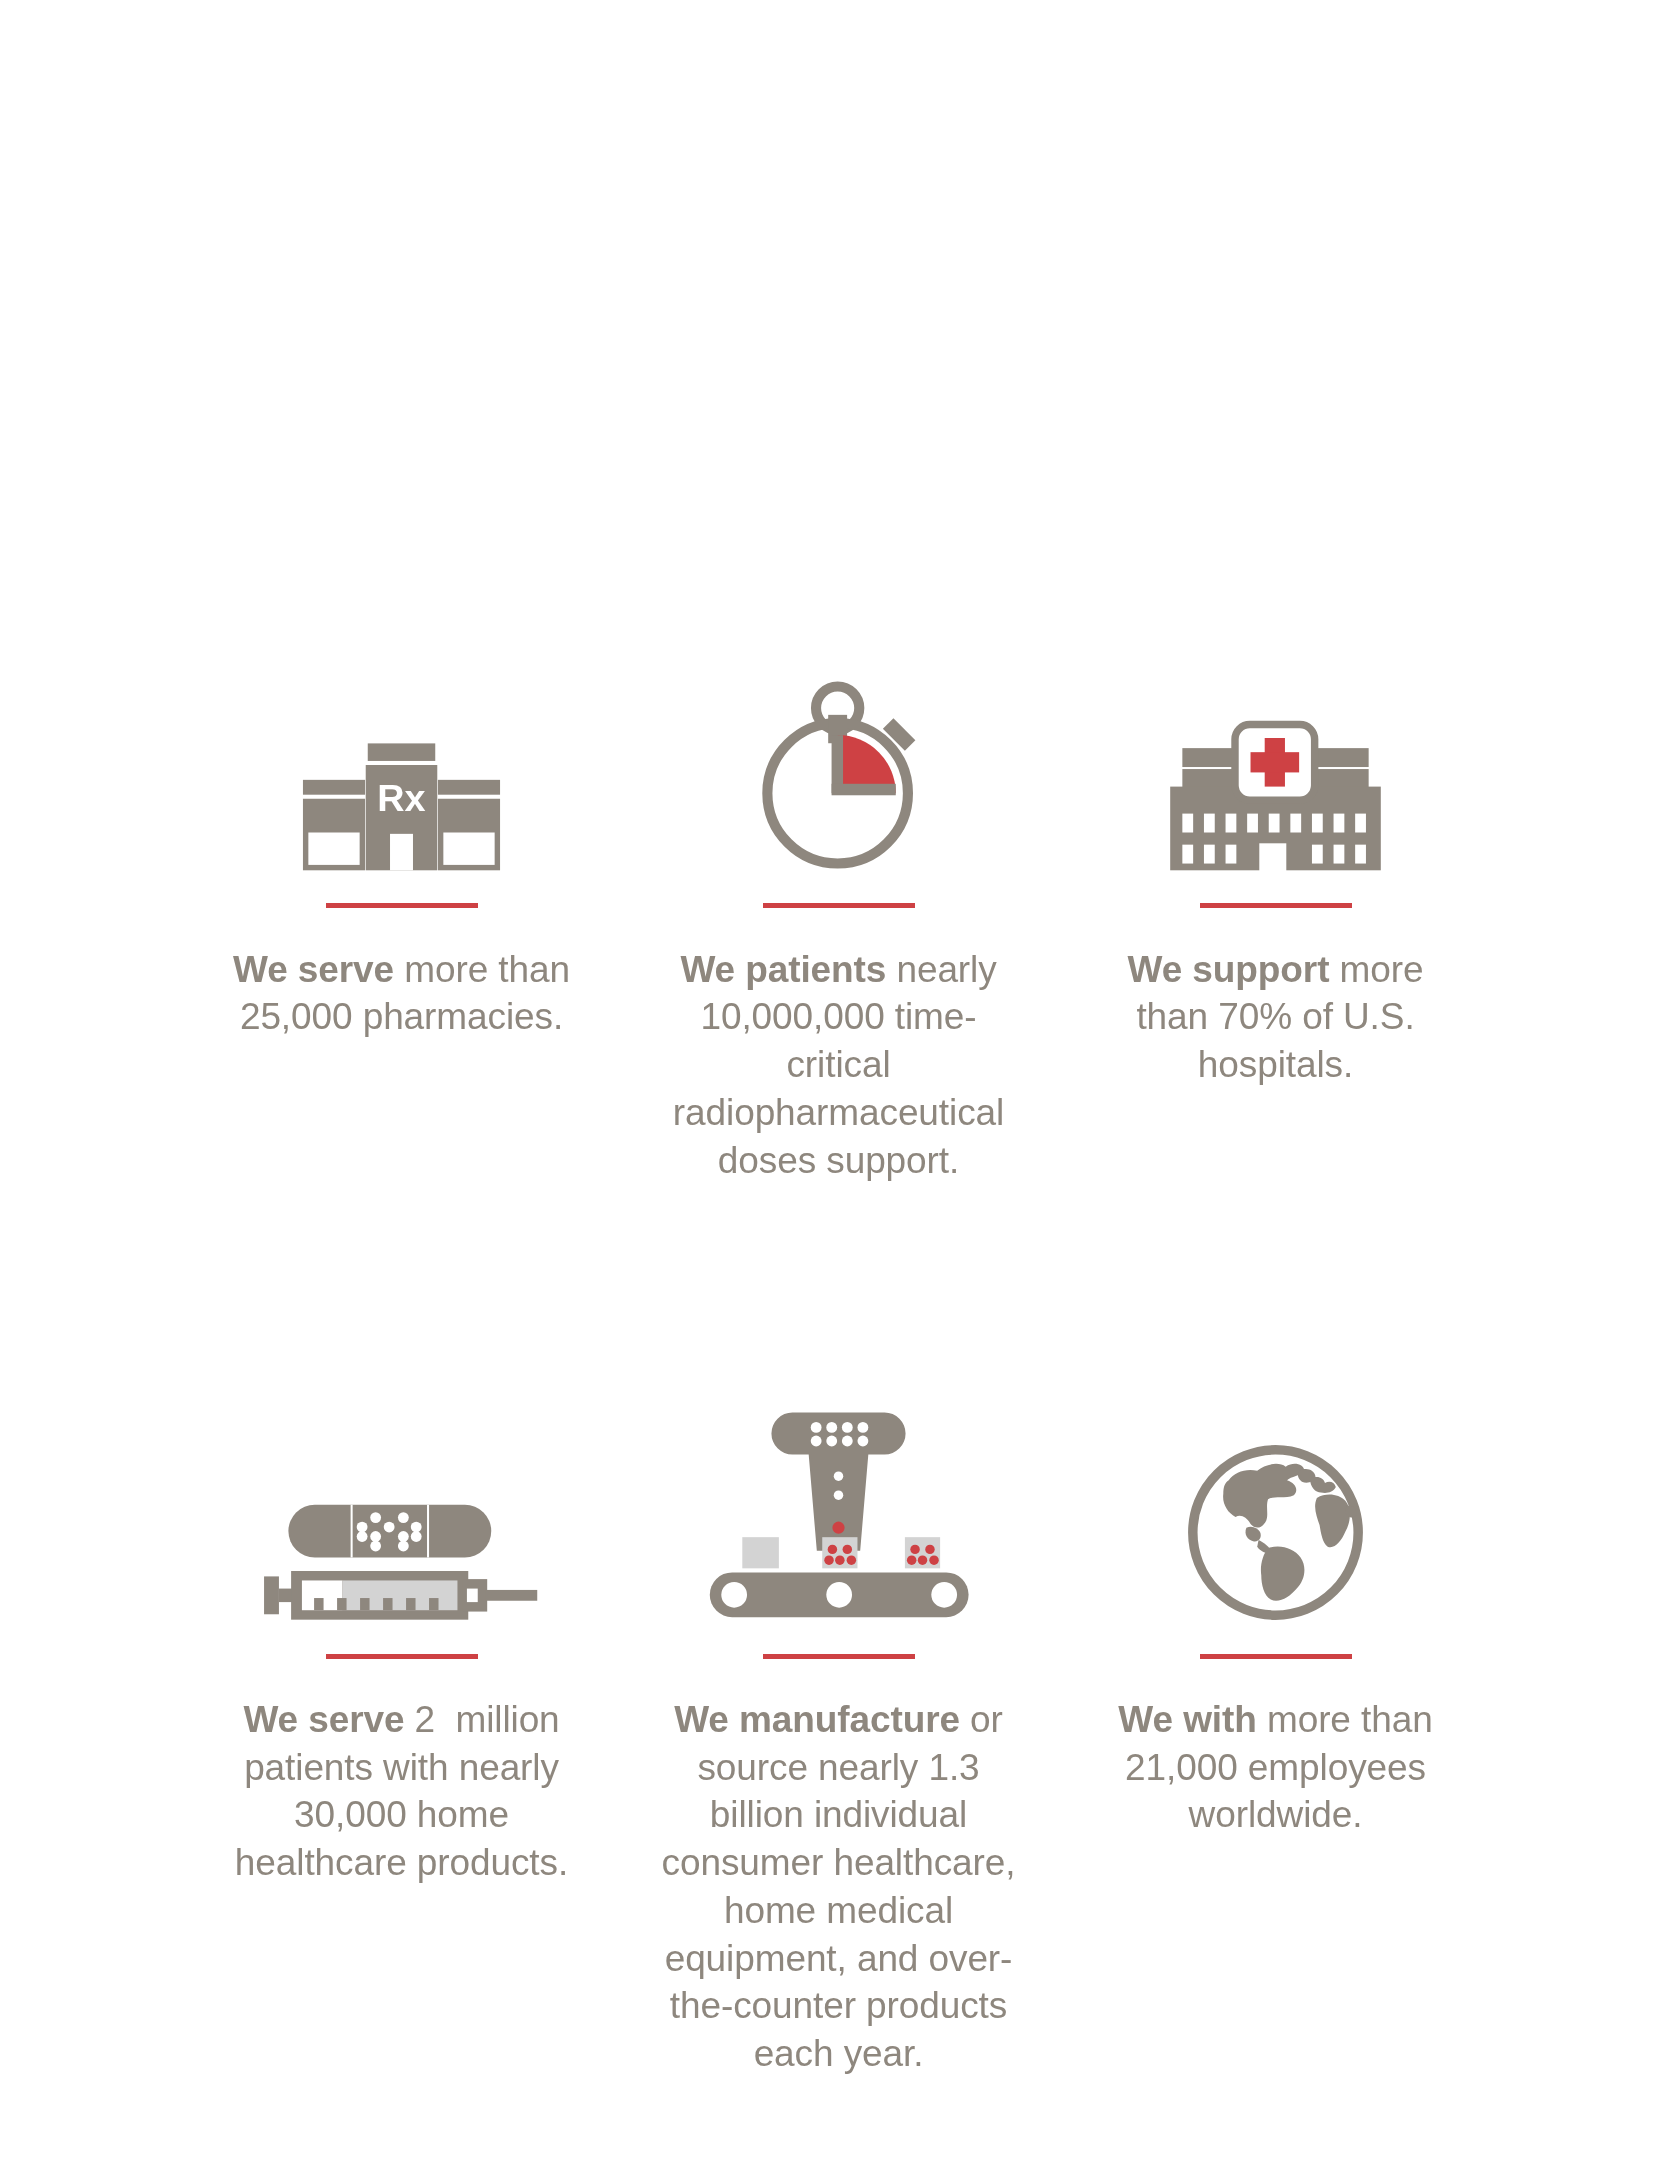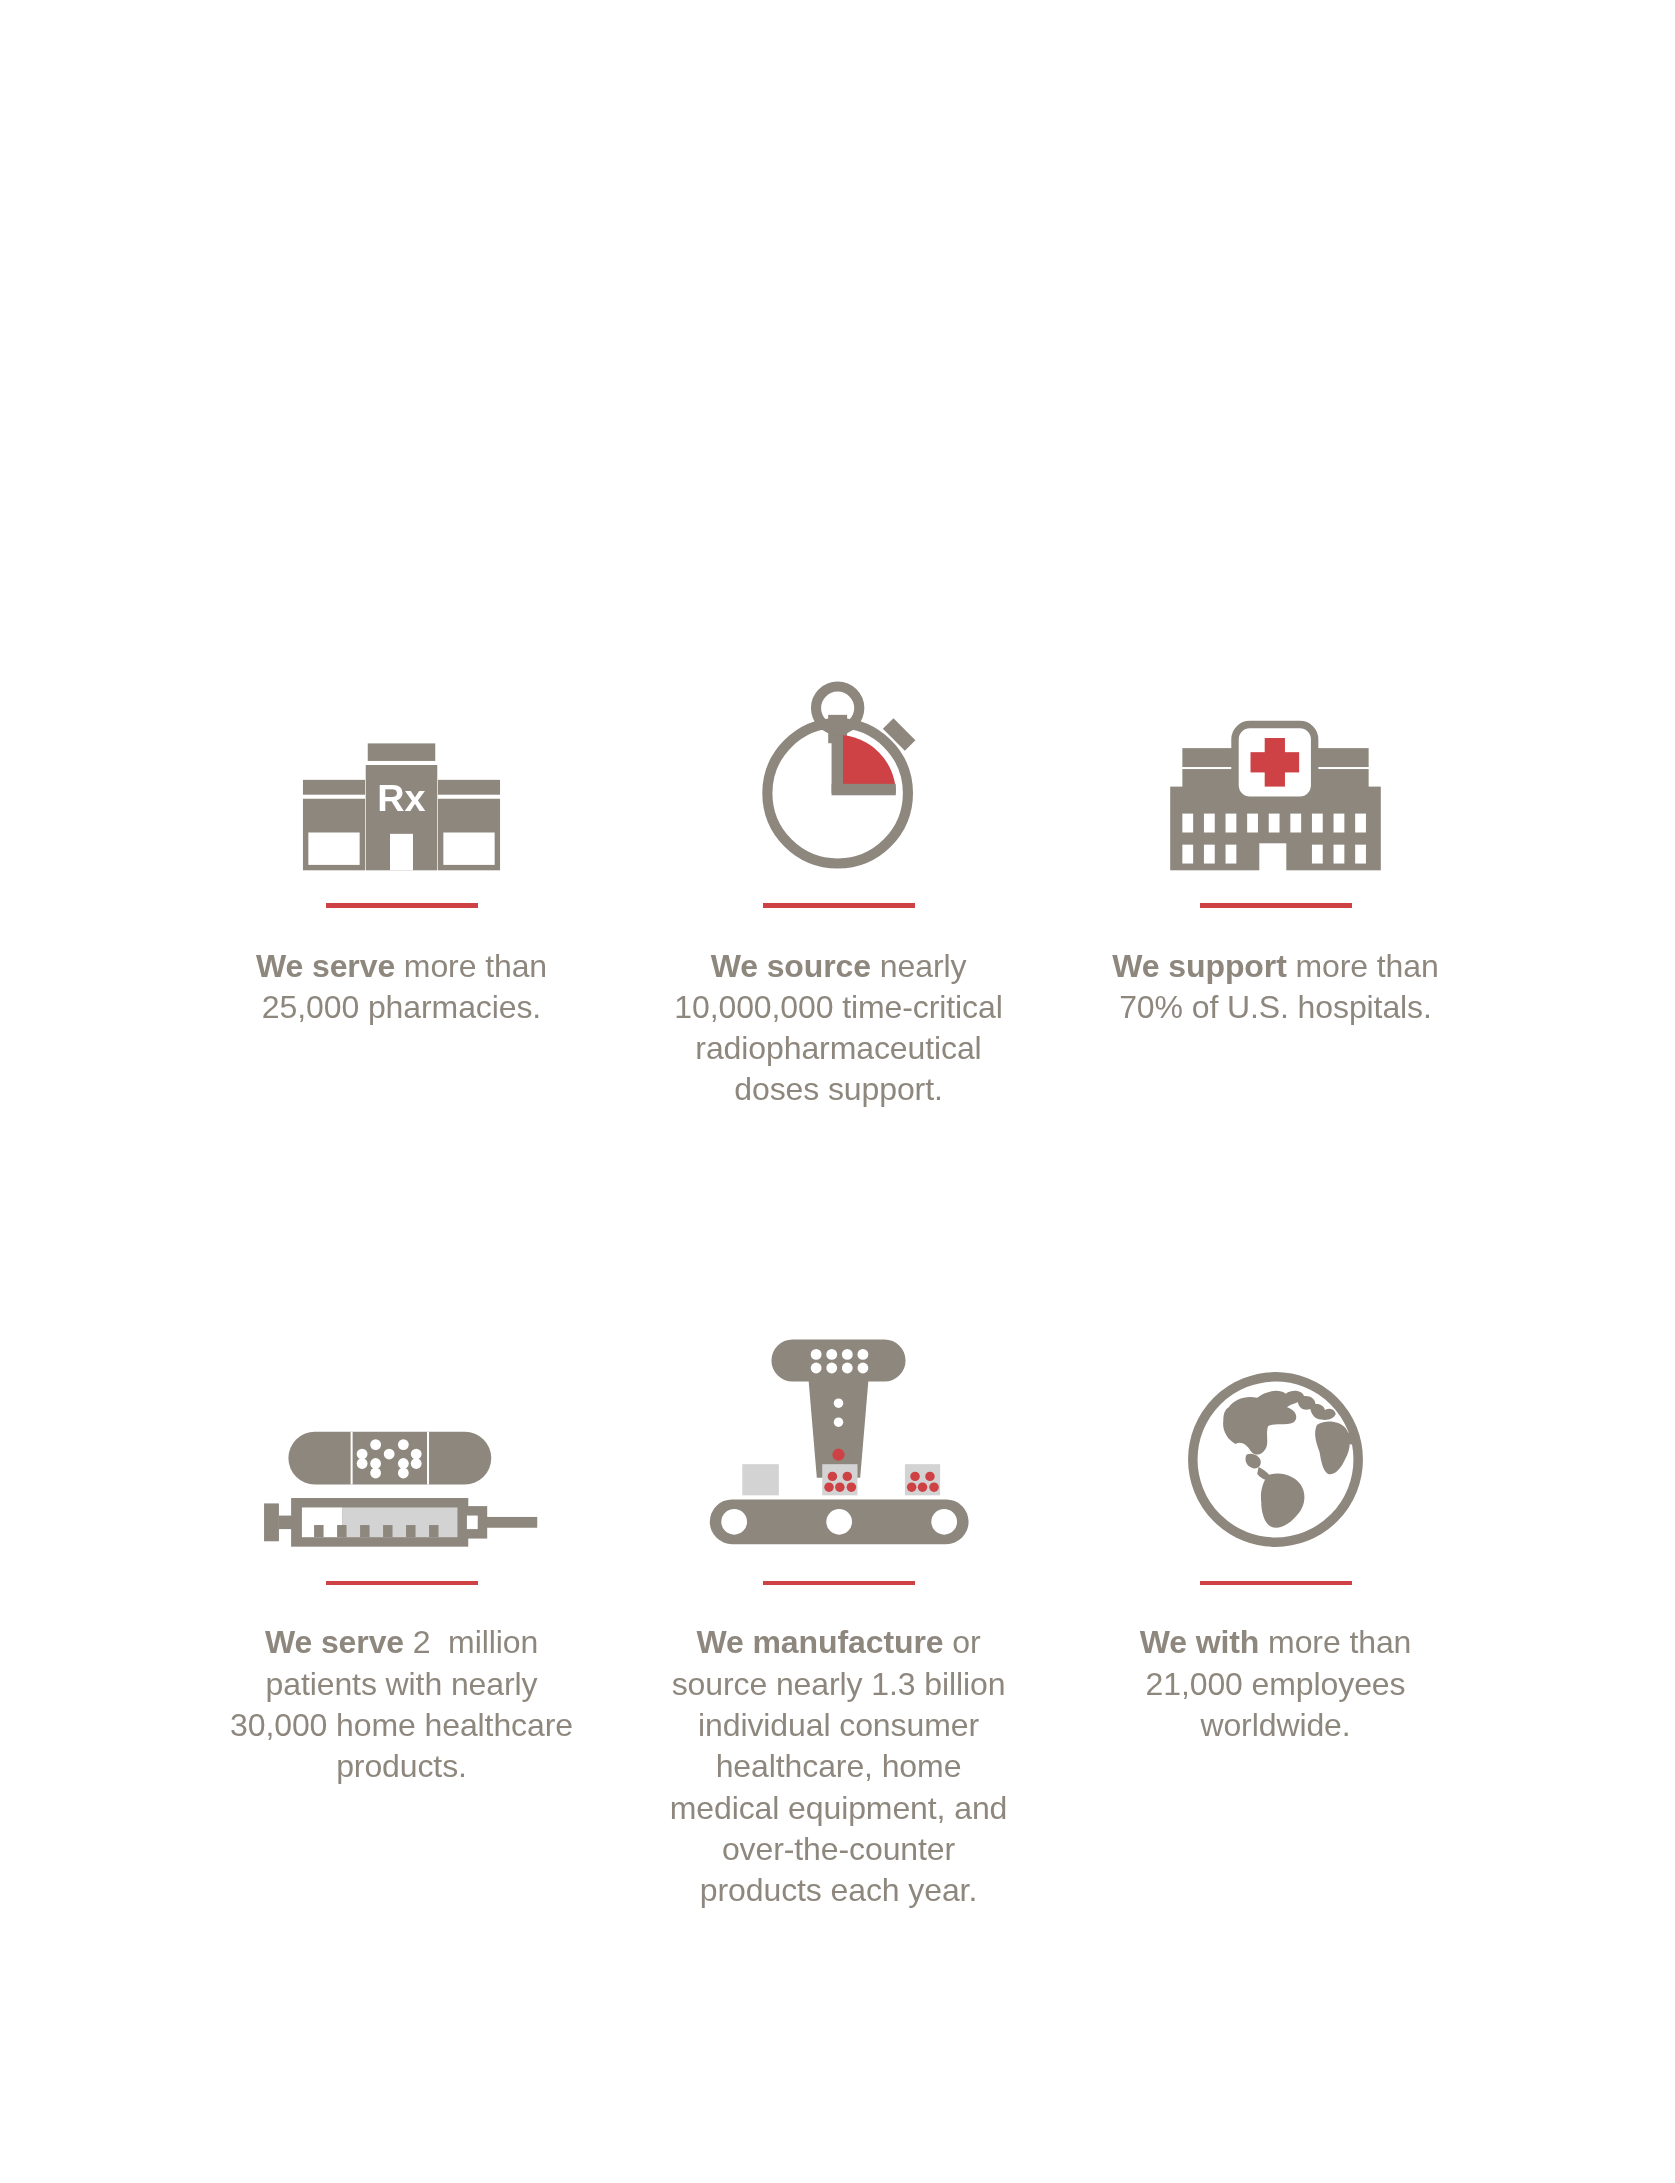--- a/index.html
+++ b/index.html
@@ -60,21 +60,21 @@
     height: 4.7px;
     background: #ce4144;
     margin-top: 30px;
   }
 
   .caption {
     margin-top: 38px;
     width: 359px;
     text-align: center;
     color: #8e877e;
-    font-size: 32px;
+    font-size: 37px;
     line-height: 1.29;
     font-weight: 400;
     letter-spacing: -0.1px;
     white-space: pre-wrap;
   }
   .caption b {
     font-weight: 700;
     color: #8e877e;
   }
 
@@ -136,21 +136,21 @@
 
           <path d="M128 172 L128 86 A86 86 0 0 1 214 172 Z" fill="#ce4144"></path>
 
           <g fill="#8e877e">
             <rect x="119" y="86" width="17" height="86"></rect>
             <rect x="119" y="158" width="95" height="17"></rect>
           </g>
         </svg>
       </div>
       <div class="rule"></div>
-      <div class="caption"><b>We source</b><span> nearly 10,000,000 time-critical radiopharmaceutical doses support.</span></div>
+      <div class="caption"><b>We patients</b><span> nearly 10,000,000 time-critical radiopharmaceutical doses support.</span></div>
     </div>
 
     <div class="cell r1">
       <div class="icon-stage">
         <svg width="217" height="162" viewBox="0 0 320 240" aria-hidden="true">
           <g fill="#8e877e">
 
             <rect x="22" y="55" width="276" height="28"></rect>
 
             <rect x="22" y="86" width="276" height="36"></rect>

